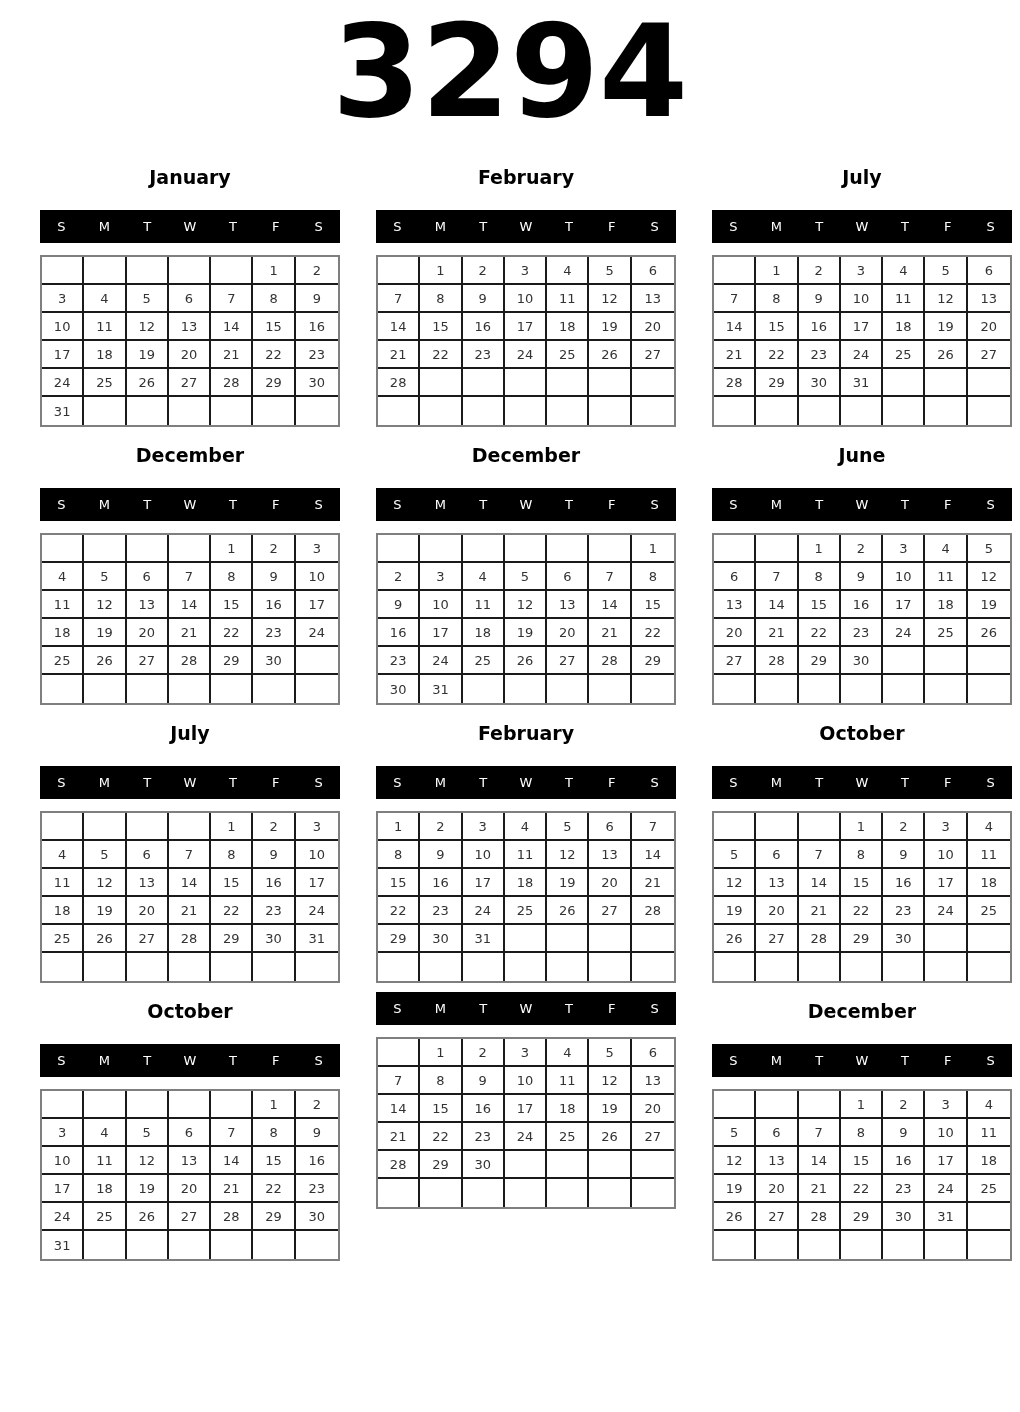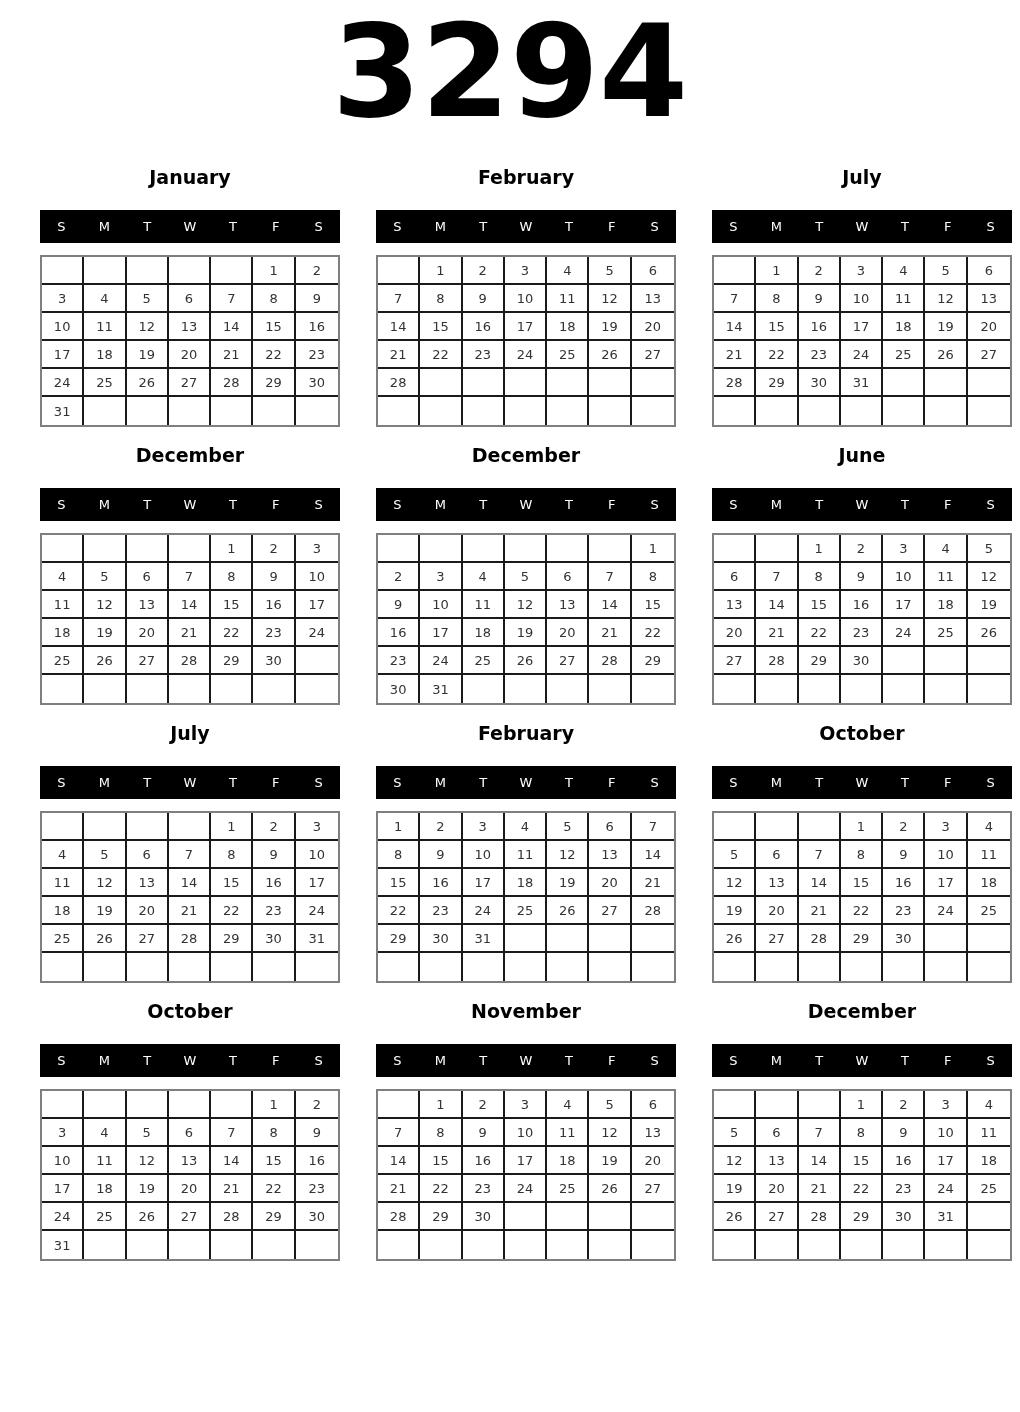--- a/index.html
+++ b/index.html
@@ -653,21 +653,20 @@
           <div class="cell last-row"></div>
           <div class="cell last-row"></div>
           <div class="cell last-row"></div>
           <div class="cell last-row"></div>
           <div class="cell last-row"></div>
           <div class="cell last-col last-row"></div>
         </div>
   </section>
 
   <section class="month">
-    <h2 class="month-name">November</h2>
     <div class="dow-bar">
           <div class="dow-cell">S</div>
           <div class="dow-cell">M</div>
           <div class="dow-cell">T</div>
           <div class="dow-cell">W</div>
           <div class="dow-cell">T</div>
           <div class="dow-cell">F</div>
           <div class="dow-cell">S</div>
         </div>
     <div class="day-grid">

